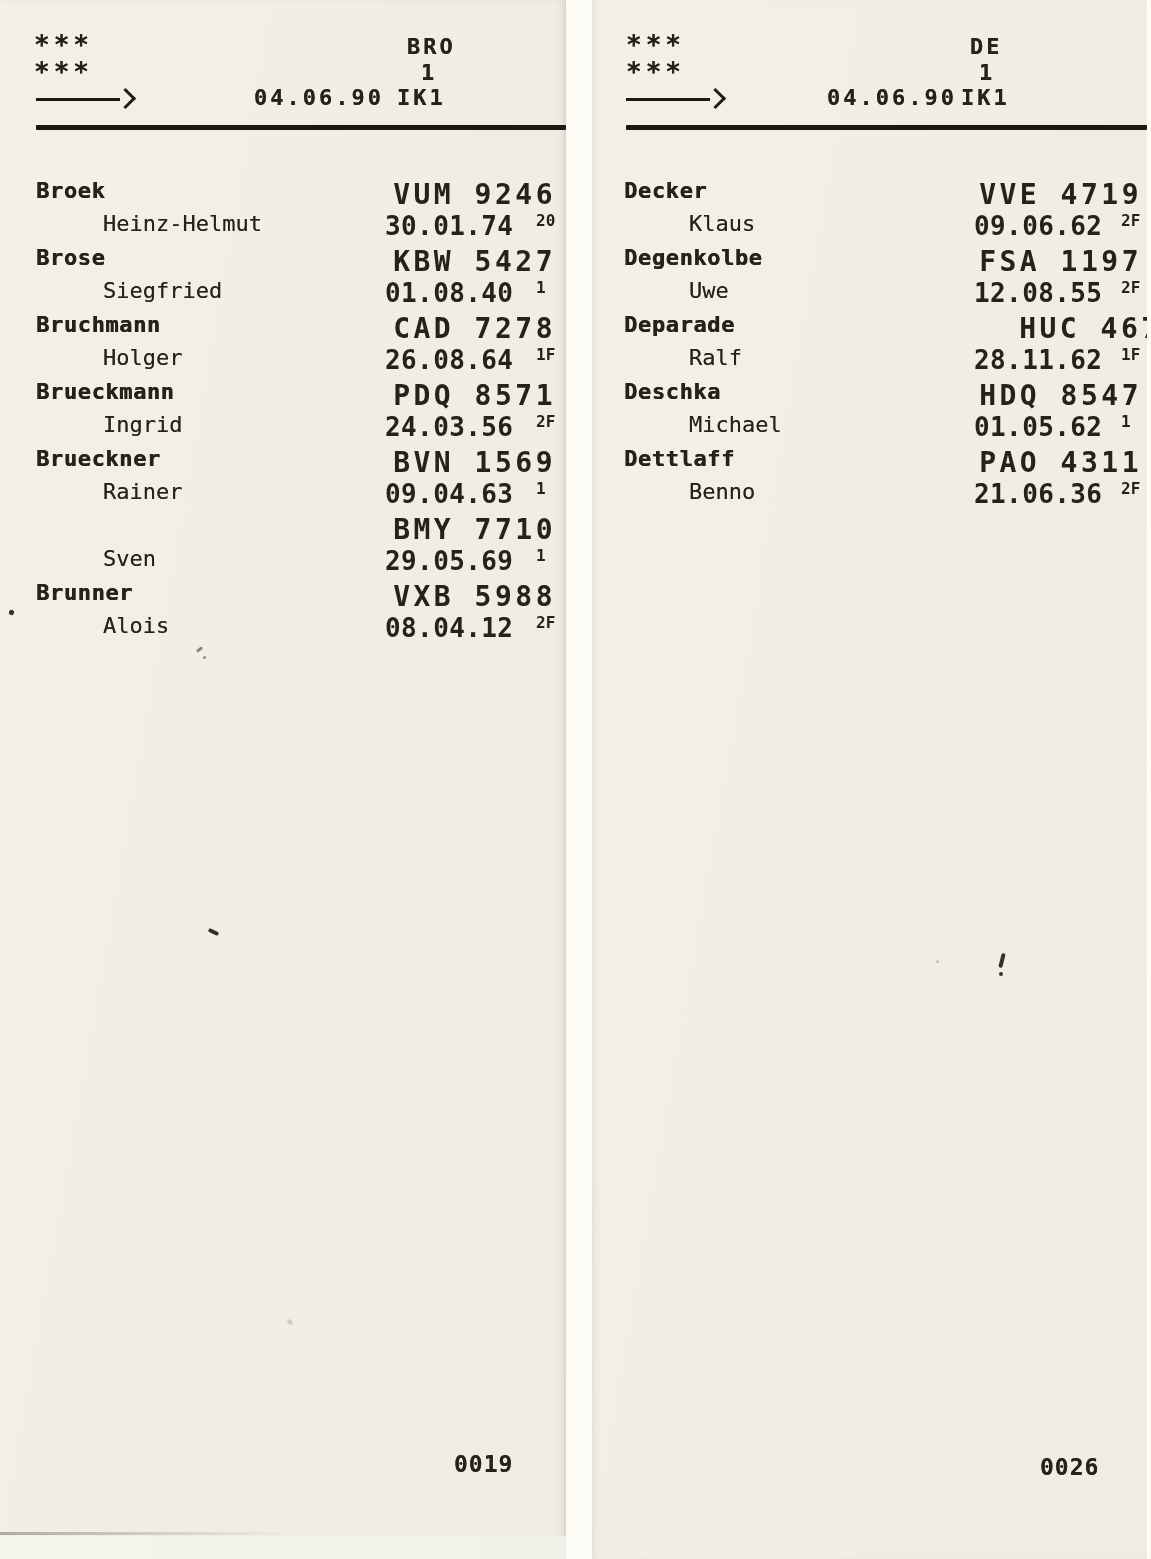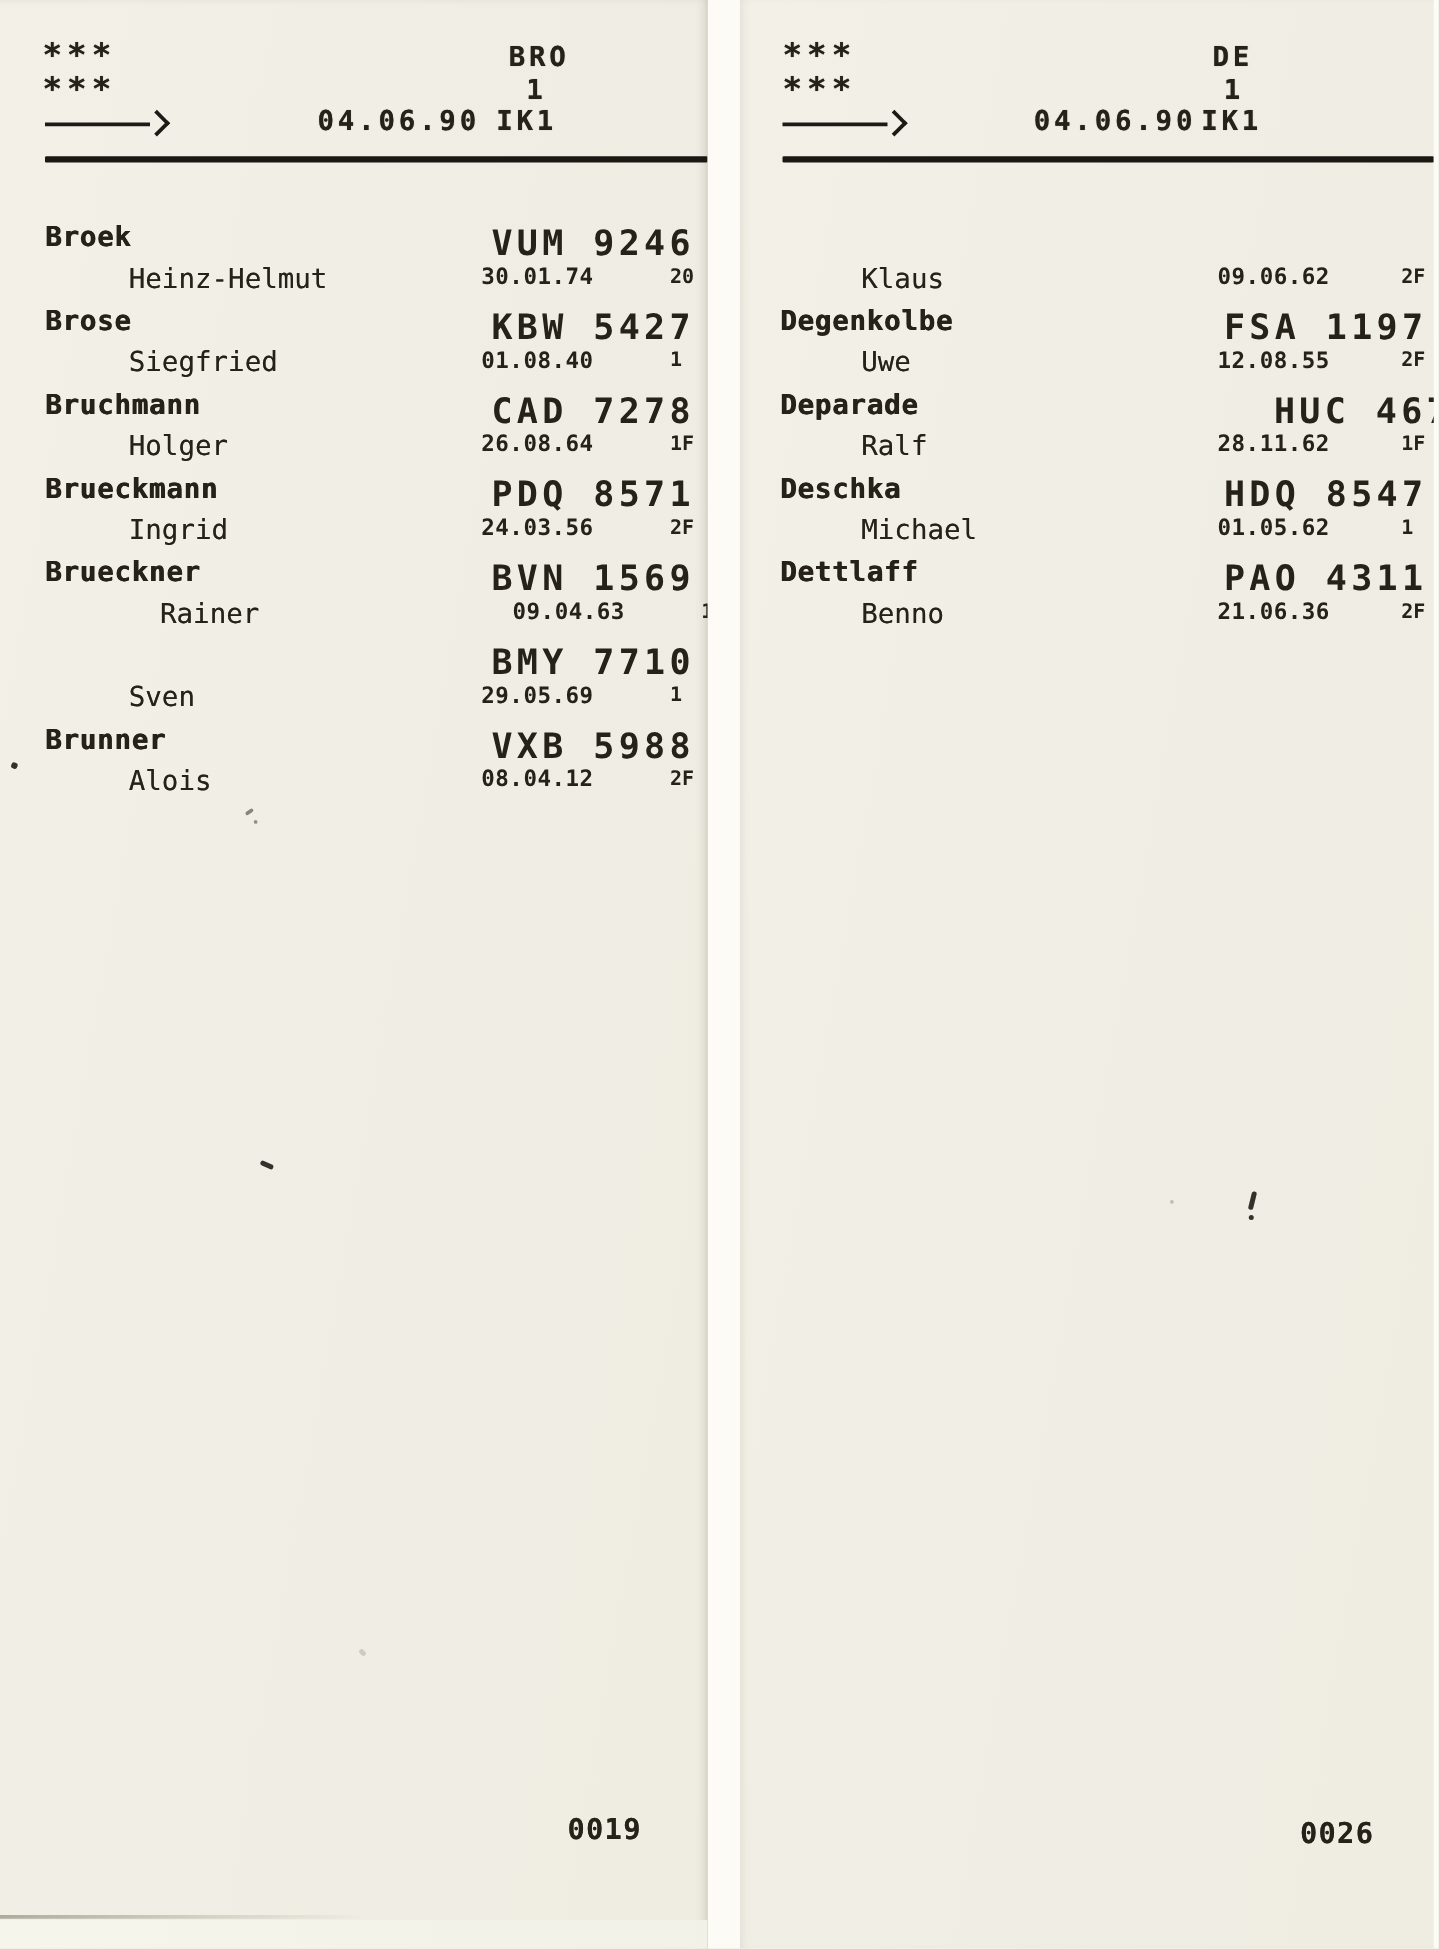--- a/index.html
+++ b/index.html
@@ -32,21 +32,21 @@
   .arrow-line { position:absolute; left:0; top:12px; width:84px; height:3px; background:#1d1a16; }
   .arrow-head { position:absolute; left:82px; top:5px; width:12px; height:12px;
                 border-top:3px solid #1d1a16; border-right:3px solid #1d1a16;
                 transform:rotate(45deg); }
 
   
   .line { position:absolute; left:0; width:100%; height:30px; }
   .surname { position:absolute; left:36px;  font-size:22px; font-weight:bold; letter-spacing:.6px; white-space:pre; text-shadow:.5px 0 0 #262119; }
   .first   { position:absolute; left:103px; font-size:22px; white-space:pre; text-shadow:0 0 .5px rgba(38,33,25,.6); }
   .plate   { position:absolute; right:10px; font-size:28px; font-weight:bold; letter-spacing:3.5px; white-space:pre; }
-  .bdate   { position:absolute; left:385px; font-size:18px; font-weight:bold; letter-spacing:.4px; white-space:pre; }
+  .bdate   { position:absolute; left:385px; font-size:26px; font-weight:bold; letter-spacing:.4px; white-space:pre; }
   .status  { position:absolute; left:536px; font-size:16px; font-weight:bold; white-space:pre; }
 
   #page-right .surname { left:32px; }
   #page-right .first   { left:97px; }
   #page-right .bdate   { left:382px; }
   #page-right .plate   { right:5px; }
   #page-right .status  { left:529px; }
 
   .footer-num { position:absolute; font-size:23px; font-weight:bold; letter-spacing:1px;
                 text-shadow:0 0 .5px rgba(38,33,25,.7); }
@@ -116,21 +116,21 @@
     <div class="line" style="top:412px;">
       <span class="first">Ingrid</span>
       <span class="bdate">24.03.56</span>
       <span class="status">2F</span>
     </div>
 
     <div class="line" style="top:446px;">
       <span class="surname">Brueckner</span>
       <span class="plate">BVN 1569</span>
     </div>
-    <div class="line" style="top:479px;margin-left:25px;">
+    <div class="line" style="top:479px;">
       <span class="first">Rainer</span>
       <span class="bdate">09.04.63</span>
       <span class="status">1</span>
     </div>
 
     <div class="line" style="top:513px;">
       <span class="surname"></span>
       <span class="plate">BMY 7710</span>
     </div>
     <div class="line" style="top:546px;">
@@ -164,20 +164,24 @@
 
     <div class="arrow" style="left:34px; top:86px;">
       <div class="arrow-line"></div>
       <div class="arrow-head"></div>
     </div>
     <span class="txt hdr-date" style="left:235px; top:85px;">04.06.90</span>
     <span class="txt hdr-ik" style="left:369px; top:85px;">IK1</span>
 
     <div class="rule" style="left:34px; top:125px; width:521px;"></div>
 
+    <div class="line" style="top:178px;">
+      <span class="surname">Decker</span>
+      <span class="plate">VVE 4719</span>
+    </div>
     <div class="line" style="top:211px;">
       <span class="first">Klaus</span>
       <span class="bdate">09.06.62</span>
       <span class="status">2F</span>
     </div>
 
     <div class="line" style="top:245px;">
       <span class="surname">Degenkolbe</span>
       <span class="plate">FSA 1197</span>
     </div>

